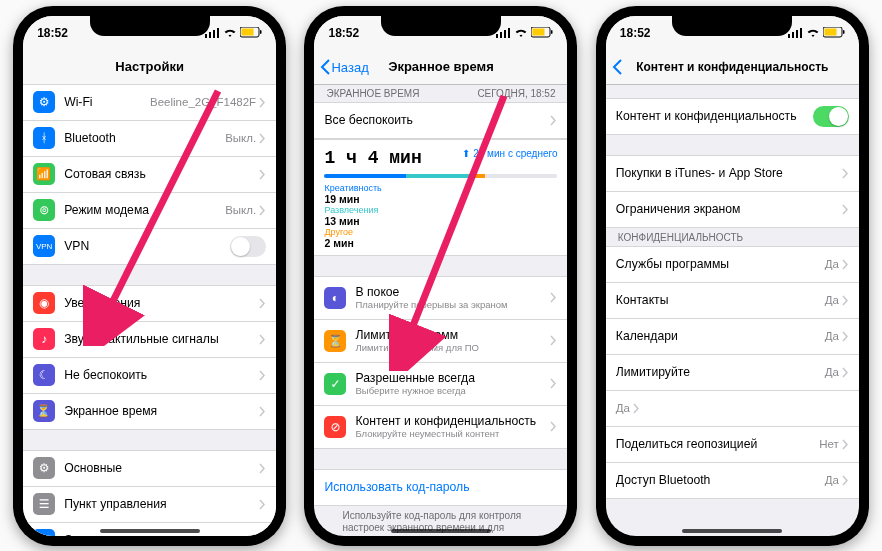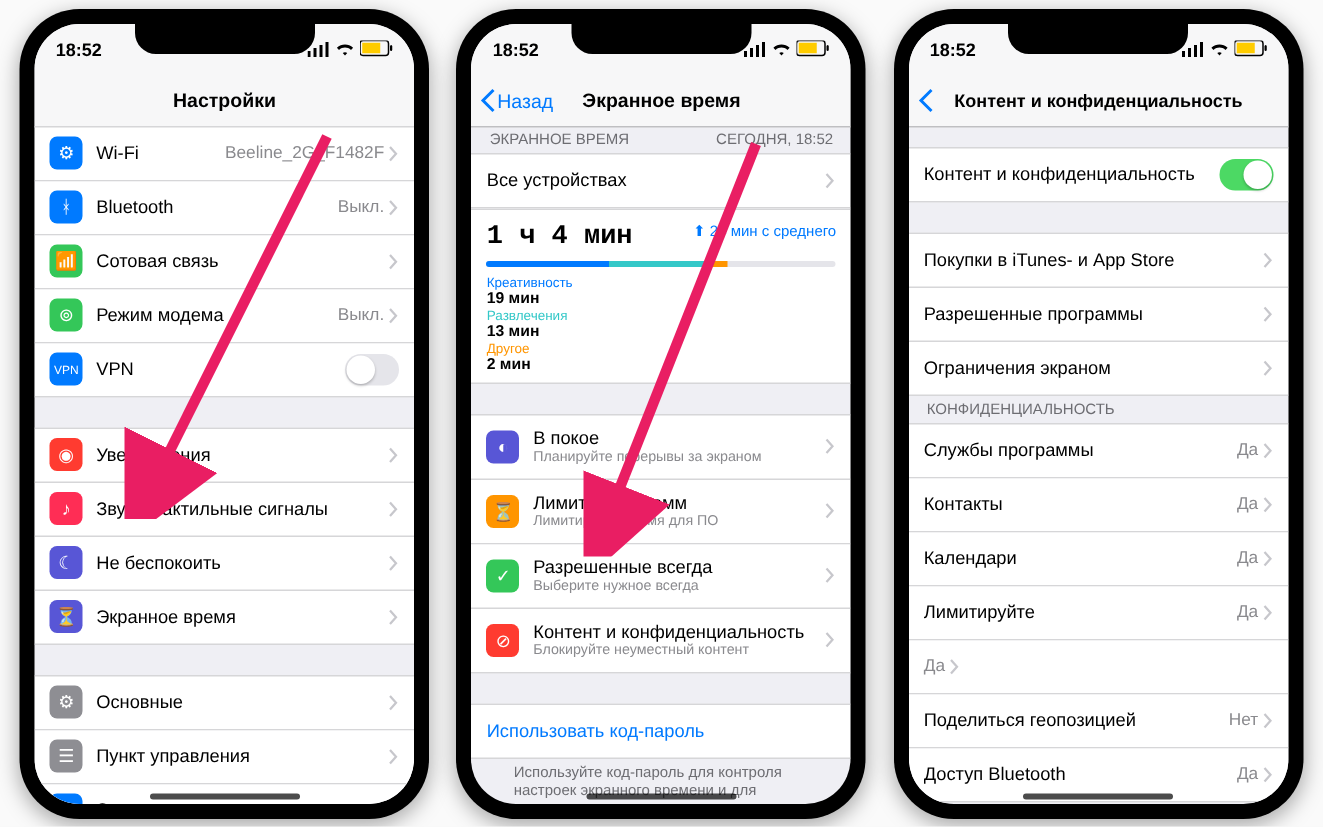--- a/index.html
+++ b/index.html
@@ -232,21 +232,21 @@
             <span>Назад</span>
           </span>
     <span>Экранное время</span>
   </div>
   <div class="content">
     <div class="sec-head">
             <span>ЭКРАННОЕ ВРЕМЯ</span>
             <span>Сегодня, 18:52</span>
           </div>
     <div class="row first">
-            <span class="label">Все устройствах</span>
+            <span class="label">Все беспокоить</span>
             <span class="chev">
               <svg viewBox="0 0 7 11">
                 <path d="M1 1l4 4.5L1 10" stroke="currentColor" stroke-width="1.5" fill="none"></path>
               </svg>
             </span>
           </div>
     <div class="st-summary">
       <span class="st-big">1 ч 4 мин</span>
       <span class="st-avg">⬆ 24 мин с среднего</span>
       <div class="st-bar">
@@ -380,28 +380,20 @@
     <div class="sec-gap"></div>
     <div class="row first">
             <span class="label">Покупки в iTunes- и App Store</span>
             <span class="chev">
               <svg viewBox="0 0 7 11">
                 <path d="M1 1l4 4.5L1 10" stroke="currentColor" stroke-width="1.5" fill="none"></path>
               </svg>
             </span>
           </div>
     <div class="row">
-            <span class="label">Разрешенные программы</span>
-            <span class="chev">
-              <svg viewBox="0 0 7 11">
-                <path d="M1 1l4 4.5L1 10" stroke="currentColor" stroke-width="1.5" fill="none"></path>
-              </svg>
-            </span>
-          </div>
-    <div class="row">
             <span class="label">Ограничения экраном</span>
             <span class="chev">
               <svg viewBox="0 0 7 11">
                 <path d="M1 1l4 4.5L1 10" stroke="currentColor" stroke-width="1.5" fill="none"></path>
               </svg>
             </span>
           </div>
     <div class="sec-head" style="">КОНФИДЕНЦИАЛЬНОСТЬ</div>
     <div class="row first">
             <span class="label">Службы программы</span>

